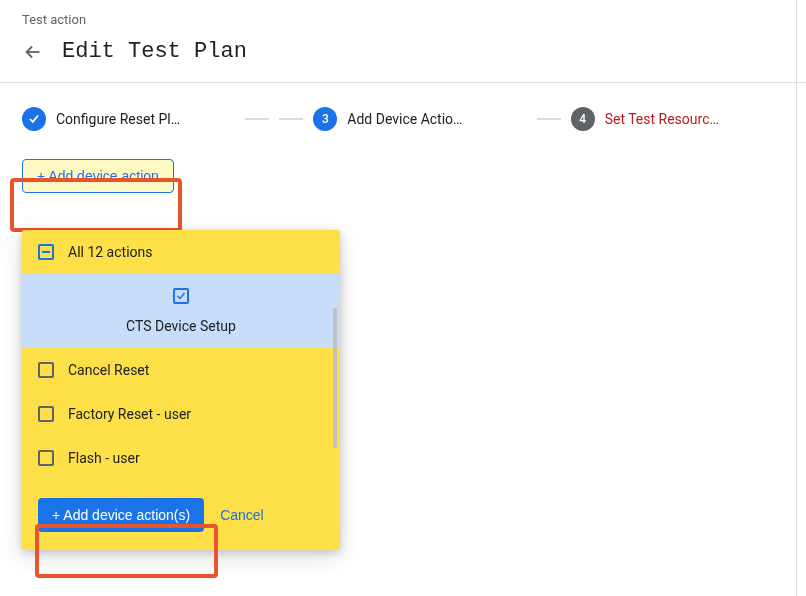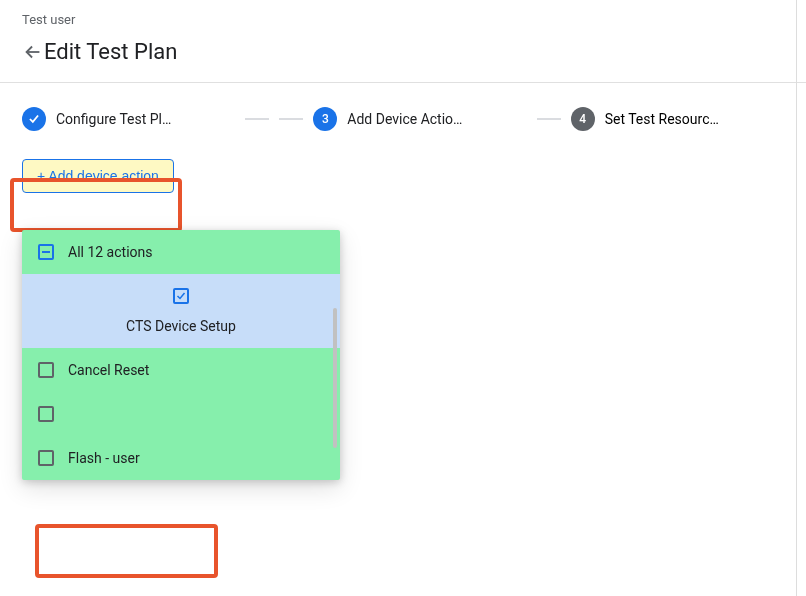--- a/index.html
+++ b/index.html
@@ -22,20 +22,22 @@
   }
   .breadcrumb {
     padding: 12px 22px 0;
     font-size: 13px;
     color: #5f6368;
   }
   .title-row {
     display: flex;
     align-items: center;
     padding: 12px 22px 18px;
+    gap: 18px;
+    font-family: Liberation Mono, monospace;
   }
   .back-arrow {
     width: 22px; height: 22px;
     display: flex; align-items: center; justify-content: center;
     cursor: pointer;
     color: #5f6368;
   }
   .page-title {
     font-size: 22px;
     font-weight: 400;
@@ -70,21 +72,21 @@
   .step-circle.done, .step-circle.active { background: #1a73e8; color: #fff; }
   .step-circle.inactive { background: #5f6368; color: #fff; }
   .step-label {
     font-size: 14px;
     color: #202124;
     white-space: nowrap;
     overflow: hidden;
     text-overflow: ellipsis;
     max-width: 130px;
   }
-  .step-label.inactive { color: #000000; }
+  .step-label.inactive { color: #b91c1c; }
   .step-connector {
     width: 24px; height: 2px; background: #dadce0; flex-shrink: 0;
   }
   .check-svg { width: 14px; height: 14px; }
 
   .add-btn-outline {
     display: inline-flex;
     align-items: center;
     border: 1px solid #1a73e8;
     color: #1a73e8;
@@ -101,21 +103,21 @@
     border: 4px solid #e8542c;
     border-radius: 4px;
     pointer-events: none;
   }
 
   .popup {
     position: absolute;
     left: 22px;
     top: 230px;
     width: 318px;
-    background: #86efac;
+    background: #fde047;
     box-shadow: 0 2px 8px rgba(0,0,0,0.18), 0 8px 24px rgba(0,0,0,0.12);
     border-radius: 2px;
     display: flex;
     flex-direction: column;
   }
   .popup-list {
     overflow: hidden;
     position: relative;
   }
   .popup-scrollbar {
@@ -175,42 +177,42 @@
     cursor: pointer;
   }
 </style>
 </head>
 <body>
 
 
 
 <div class="right-divider"></div>
 
-<div class="breadcrumb">Test user</div>
+<div class="breadcrumb">Test action</div>
 
 <div class="title-row">
   <div class="back-arrow">
     <svg viewBox="0 0 24 24" width="22" height="22" fill="none" stroke="#5f6368" stroke-width="2">
       <path d="M19 12H5"></path>
         <path d="M11 18l-6-6 6-6"></path>
     </svg>
   </div>
   <div class="page-title">Edit Test Plan</div>
 </div>
 
 <div class="hr"></div>
 
 <div class="stepper">
   <div class="step">
     <div class="step-circle done">
       <svg class="check-svg" viewBox="0 0 24 24" fill="none" stroke="#fff" stroke-width="3">
           <path d="M5 12l5 5 9-11"></path>
         </svg>
     </div>
-    <div class="step-label">Configure Test Pl…</div>
+    <div class="step-label">Configure Reset Pl…</div>
   </div>
   <div class="step-connector"></div>
 
   <div class="step-connector"></div>
 
   <div class="step">
     <div class="step-circle active">3</div>
     <div class="step-label">Add Device Actio…</div>
   </div>
   <div class="step-connector"></div>
@@ -238,25 +240,30 @@
           </svg>
       </div>
       <span>CTS Device Setup</span>
     </div>
     <div class="popup-item">
       <div class="cb"></div>
       <span>Cancel Reset</span>
     </div>
     <div class="popup-item">
       <div class="cb"></div>
+      <span>Factory Reset - user</span>
     </div>
     <div class="popup-item">
       <div class="cb"></div>
       <span>Flash - user</span>
     </div>
     <div class="popup-scrollbar"></div>
   </div>
+  <div class="popup-footer">
+    <button class="btn-primary">+ Add device action(s)</button>
+    <button class="btn-text">Cancel</button>
+  </div>
 </div>
 
 <div class="highlight-box" style="left:35px; top:524px; width:183px; height:54px;"></div>
 
 
 
 
 </body></html>

